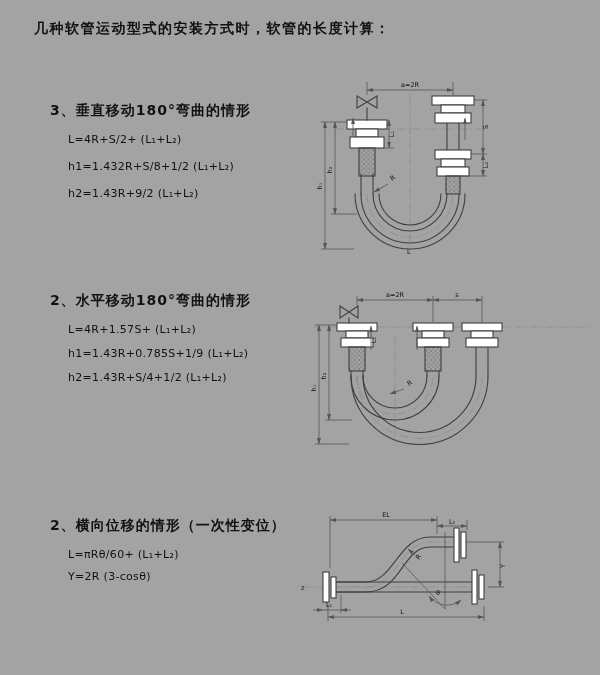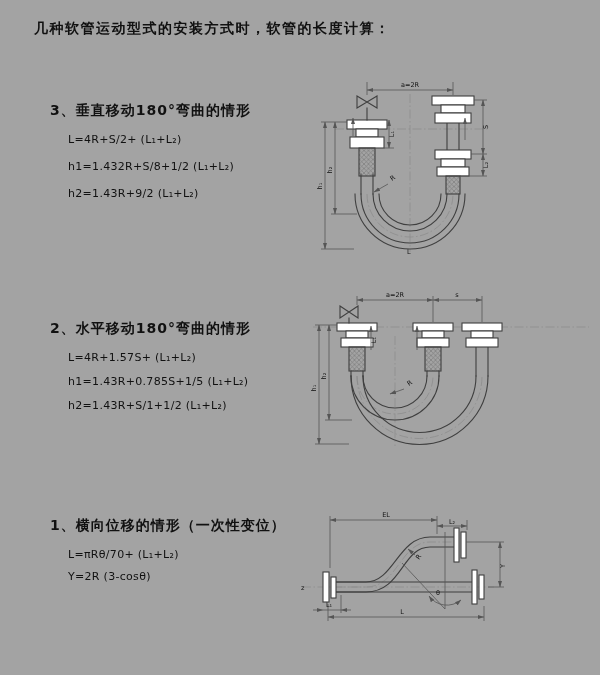--- a/index.html
+++ b/index.html
@@ -27,30 +27,30 @@
 
   <div class="title">几种软管运动型式的安装方式时，软管的长度计算：</div>
 
   <div id="sec1" class="section" style="left:50px;top:102px;">
     <div class="sec-head">3、垂直移动180°弯曲的情形</div>
     <div class="formula">L=4R+S/2+ (L₁+L₂)</div>
     <div class="formula">h1=1.432R+S/8+1/2 (L₁+L₂)</div>
     <div class="formula">h2=1.43R+9/2 (L₁+L₂)</div>
   </div>
 
-  <div id="sec2" class="section" style="left:50px;top:320px;">
+  <div id="sec2" class="section" style="left:50px;top:292px;">
     <div class="sec-head">2、水平移动180°弯曲的情形</div>
     <div class="formula">L=4R+1.57S+ (L₁+L₂)</div>
-    <div class="formula">h1=1.43R+0.785S+1/5 (L₁+L₂)</div>
-    <div class="formula">h2=1.43R+S/1+1/2 (L₁+L₂)</div>
+    <div class="formula">h1=1.43R+0.785S+1/9 (L₁+L₂)</div>
+    <div class="formula">h2=1.43R+S/4+1/2 (L₁+L₂)</div>
   </div>
 
   <div id="sec3" class="section" style="left:50px;top:517px;">
-    <div class="sec-head">1、横向位移的情形（一次性变位）</div>
-    <div class="formula">L=πRθ/70+ (L₁+L₂)</div>
+    <div class="sec-head">2、横向位移的情形（一次性变位）</div>
+    <div class="formula">L=πRθ/60+ (L₁+L₂)</div>
     <div class="formula">Y=2R (3-cosθ)</div>
   </div>
 
   <svg class="diag" style="left:310px;top:74px;" width="282" height="182" viewBox="0 0 282 182">
     <defs>
       <marker id="m1" viewBox="0 0 10 10" refX="9.5" refY="5" markerWidth="8" markerHeight="8" orient="auto-start-reverse">
         <path d="M0 1.8L10 5L0 8.2Z" fill="#555"></path>
       </marker>
       <pattern id="h1" width="4.5" height="4.5" patternUnits="userSpaceOnUse">
         <path d="M0 0L4.5 4.5M4.5 0L0 4.5" stroke="#777" stroke-width="0.6"></path>

